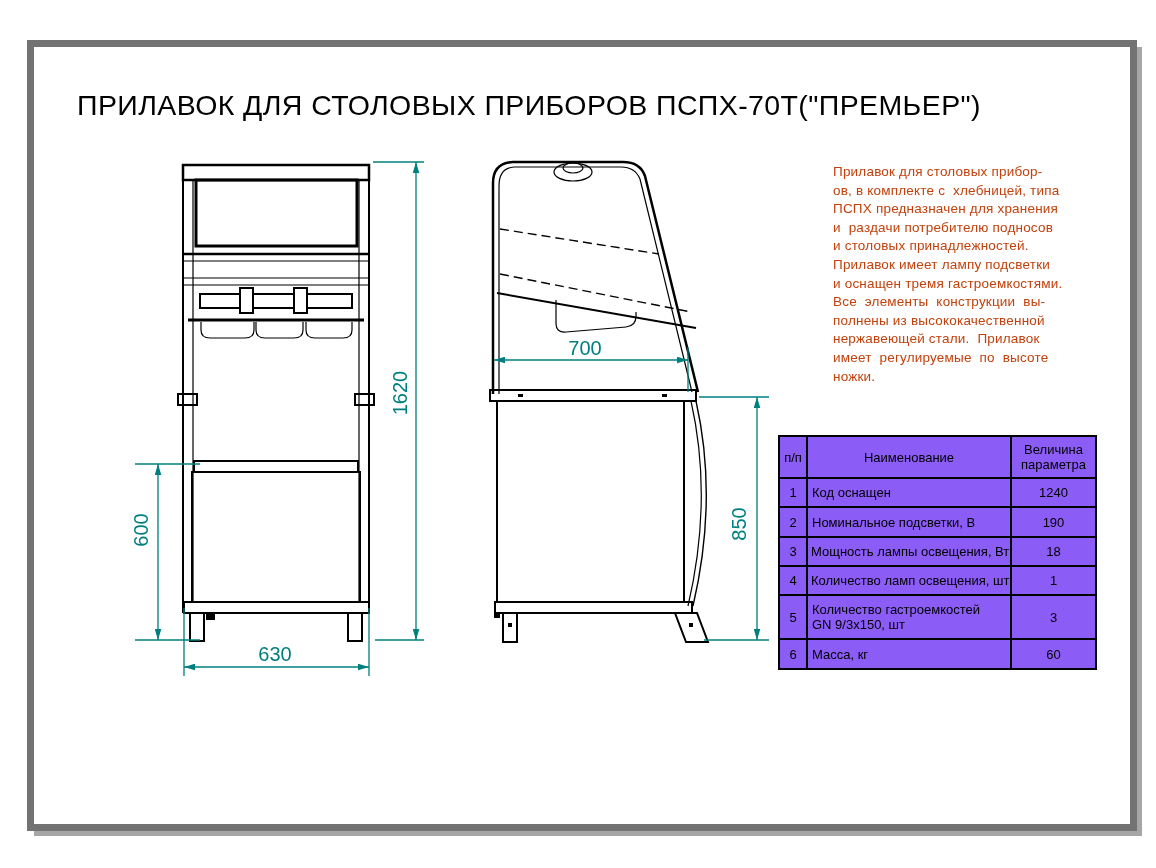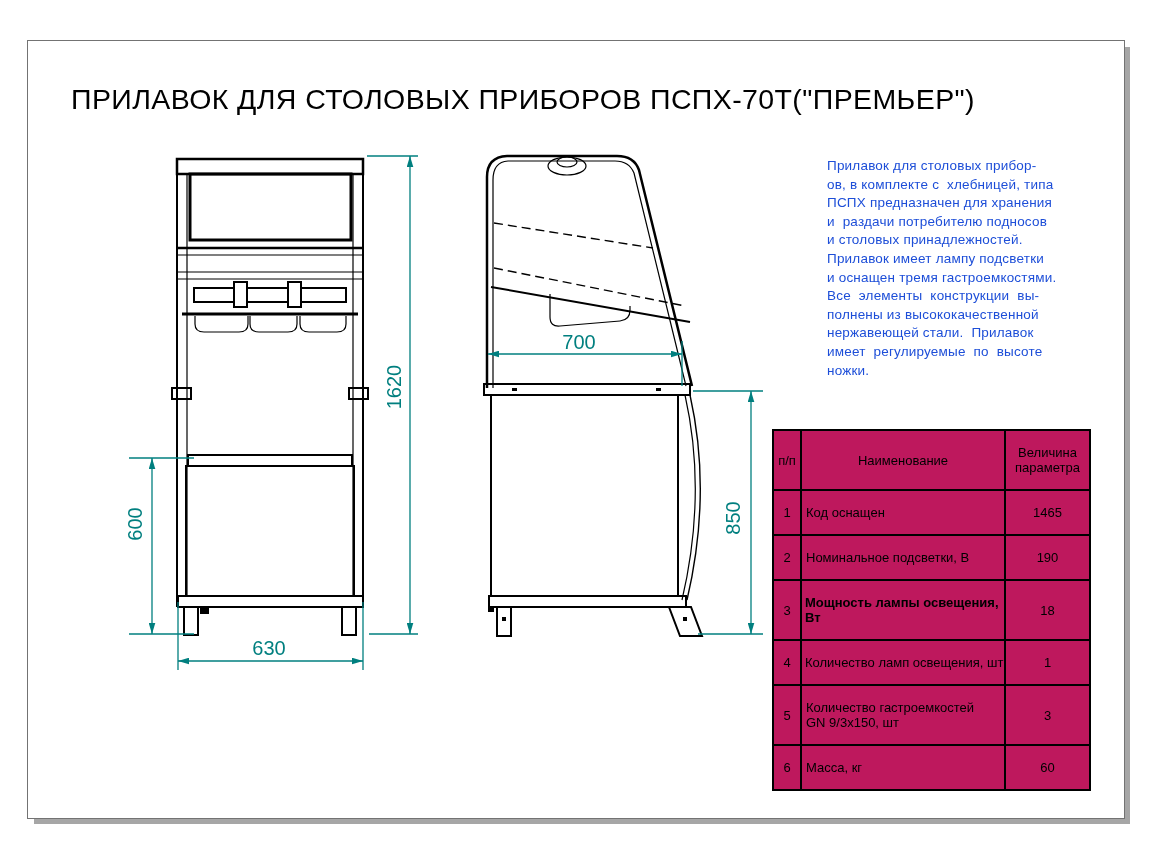--- a/index.html
+++ b/index.html
@@ -1,27 +1,27 @@
 <!DOCTYPE html>
 <html><head>
 <meta charset="utf-8">
 <style>
   html,body{margin:0;padding:0;background:#ffffff;width:1156px;height:868px;
     font-family:"Liberation Sans", sans-serif;-webkit-font-smoothing:antialiased;}
   .page{position:absolute;left:27px;top:40px;width:1096px;height:777px;background:#fff;
-    border:1px solid #737373;box-shadow:6px 6px 0 -1px #a6a6a6;}
+    border:7px solid #737373;box-shadow:6px 6px 0 -1px #a6a6a6;}
   .title{position:absolute;left:43px;top:44px;font-size:28.5px;line-height:1.05;
     color:#000;letter-spacing:0.4px;white-space:nowrap;}
   .description{position:absolute;left:799px;top:116px;width:278px;font-size:13.5px;
-    line-height:18.6px;color:#1d4ed8;white-space:pre-wrap;letter-spacing:0.2px;}
+    line-height:18.6px;color:#c2410c;white-space:pre-wrap;letter-spacing:0.2px;}
   .drawing{position:absolute;left:83px;top:100px;}
   table.spec{position:absolute;left:744px;top:388px;border-collapse:collapse;
     font-size:13px;color:#000;table-layout:fixed;}
   table.spec td,table.spec th{border:2px solid #000;font-weight:normal;
-    vertical-align:middle;padding:14px 4px;line-height:15px;background:#be185d;}
+    vertical-align:middle;padding:5px 4px;line-height:15px;background:#8b5cf6;}
   .cell-c{text-align:center;}
   .cell-l{text-align:left;padding-left:6px;white-space:pre-line;}
   svg text{font-family:"Liberation Sans", sans-serif;}
 </style>
 </head>
 <body>
 
 <div class="page">
 
   <div class="title">ПРИЛАВОК ДЛЯ СТОЛОВЫХ ПРИБОРОВ ПСПХ-70Т("ПРЕМЬЕР")</div>
@@ -163,30 +163,30 @@
       <tr style="height:36px">
         <th class="cell-c">п/п</th>
         <th class="cell-c">Наименование</th>
         <th class="cell-c">Величина параметра</th>
       </tr>
     </thead>
     <tbody>
       <tr style="height:29px">
         <td class="cell-c">1</td>
         <td class="cell-l">Код оснащен</td>
-        <td class="cell-c">1465</td>
+        <td class="cell-c">1240</td>
       </tr>
       <tr style="height:30px">
         <td class="cell-c">2</td>
         <td class="cell-l">Номинальное подсветки, В</td>
         <td class="cell-c">190</td>
       </tr>
       <tr style="height:29px">
         <td class="cell-c">3</td>
-        <td class="cell-l" style="padding-left:3px;padding-right:0;font-weight:bold;">Мощность лампы освещения, Вт</td>
+        <td class="cell-l" style="padding-left:3px;padding-right:0;">Мощность лампы освещения, Вт</td>
         <td class="cell-c">18</td>
       </tr>
       <tr style="height:29px">
         <td class="cell-c">4</td>
         <td class="cell-l" style="padding-left:3px;padding-right:0;">Количество ламп освещения, шт</td>
         <td class="cell-c">1</td>
       </tr>
       <tr style="height:44px">
         <td class="cell-c">5</td>
         <td class="cell-l">Количество гастроемкостей

